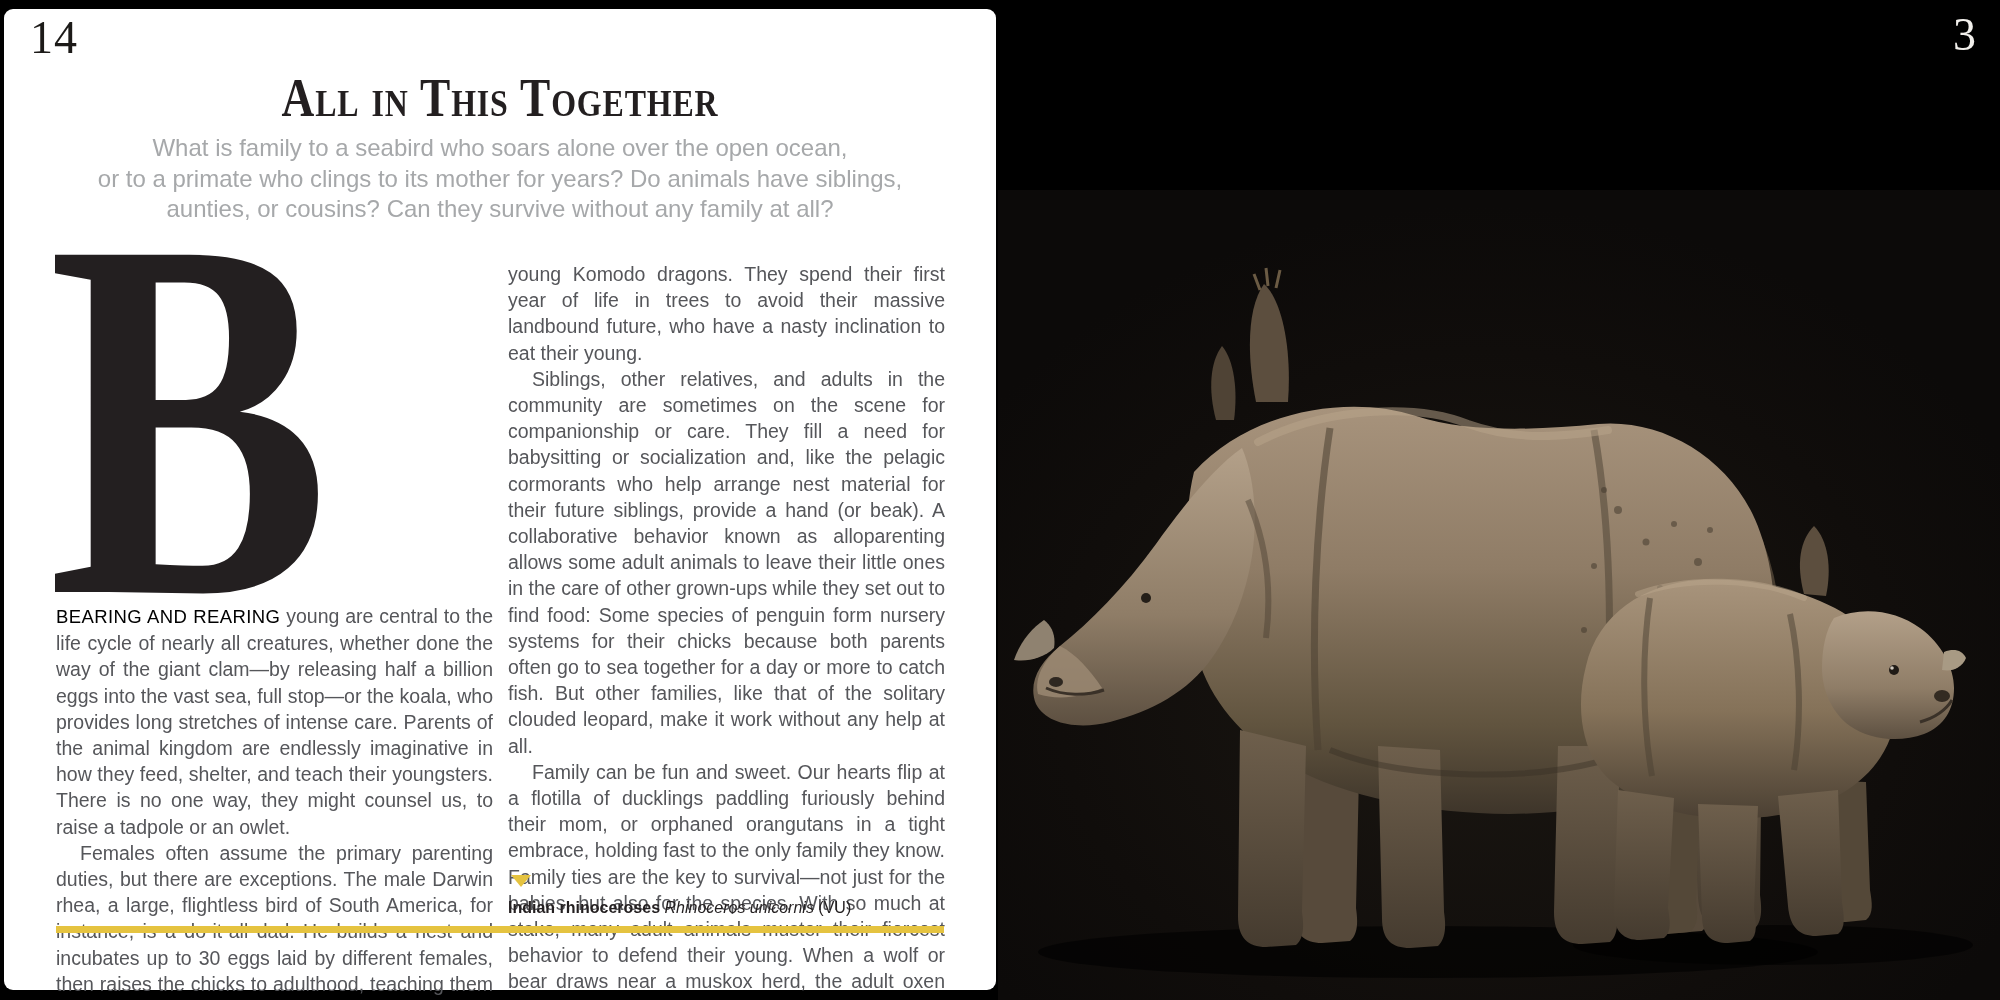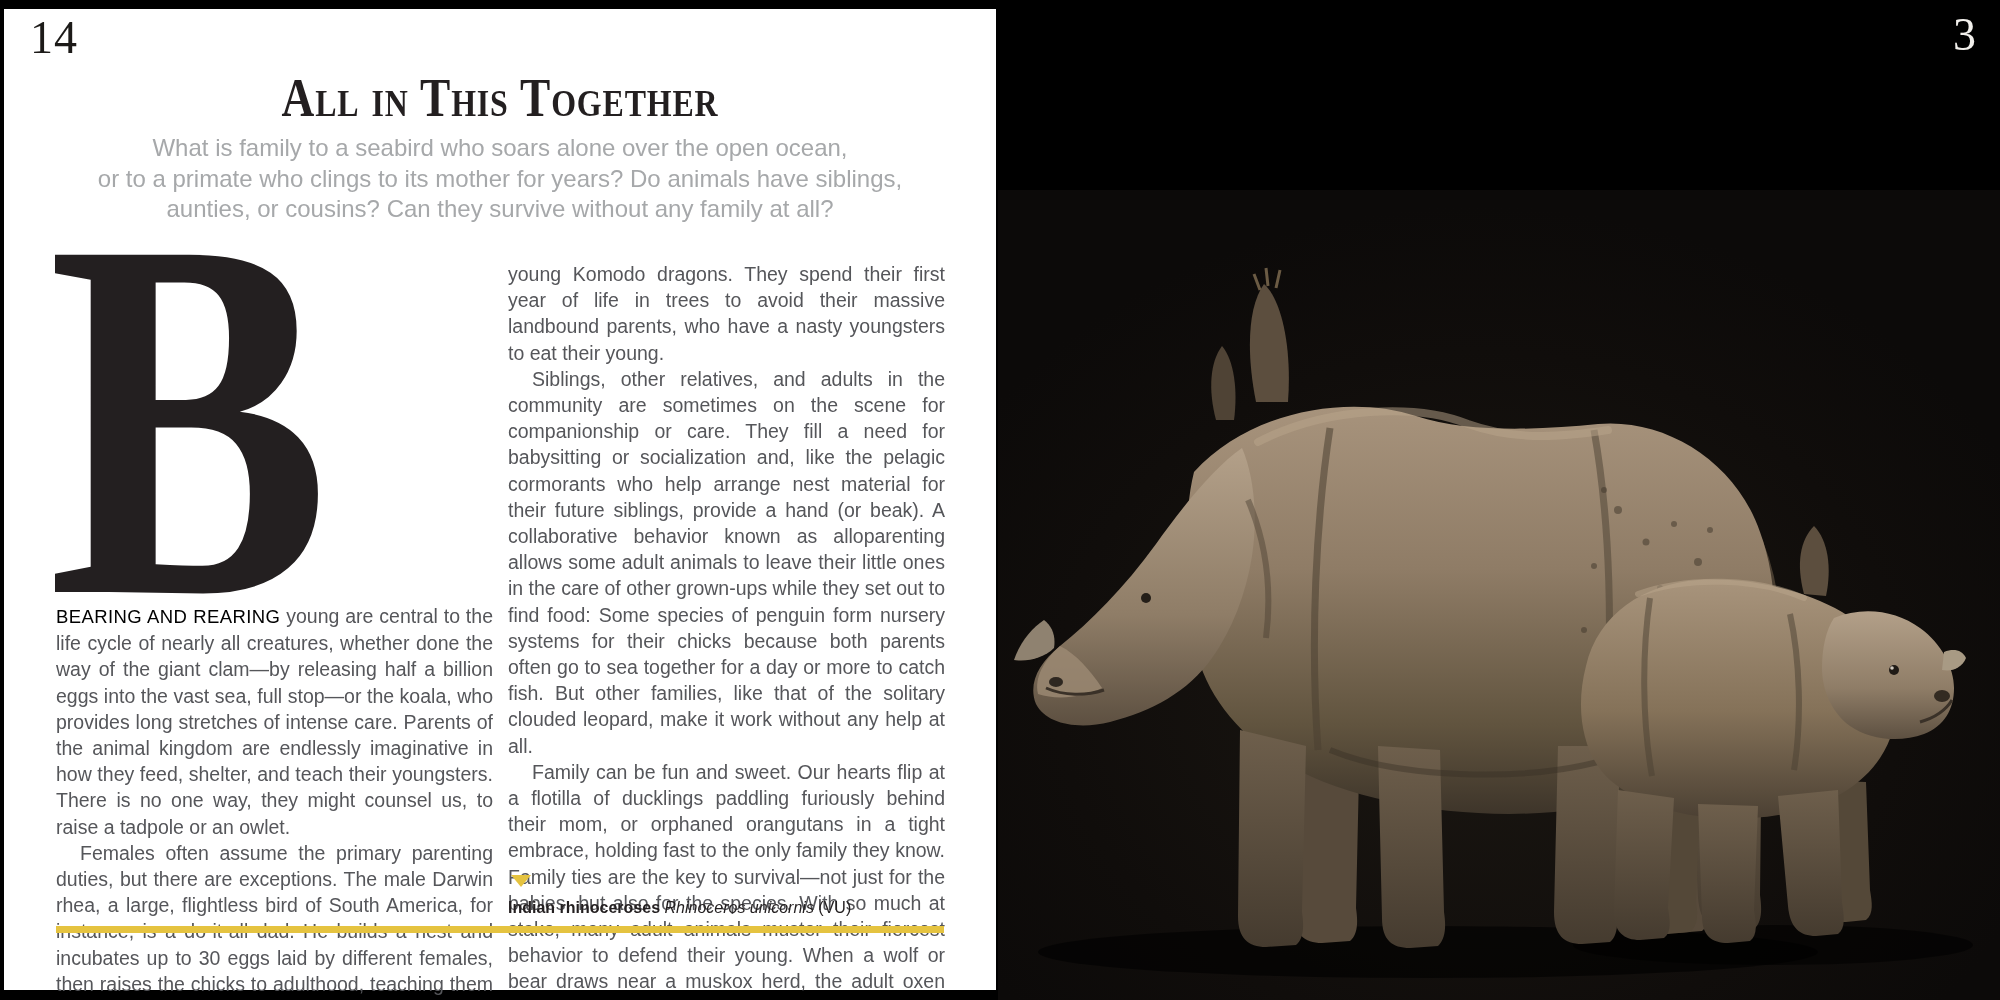--- a/index.html
+++ b/index.html
@@ -1,20 +1,20 @@
 <!DOCTYPE html>
 <html lang="en"><head>
 <meta charset="utf-8">
 <style>
   html,body{margin:0;padding:0;background:#000;}
   .spread{position:relative;width:2000px;height:1000px;background:#000;overflow:hidden;
           font-family:"Liberation Sans",sans-serif;}
 
   
-  .left-page{position:absolute;left:4px;top:9px;width:992px;height:981px;background:#ffffff;}
+  .left-page{position:absolute;left:4px;top:9px;width:992px;height:981px;background:#ffffff;border-radius:9px;}
   .pagenum-left{position:absolute;left:26px;top:2px;font:400 46px "Liberation Serif",serif;
                 color:#1c1a18;letter-spacing:1px;}
   .chapter-title{position:absolute;top:58px;left:0;width:100%;text-align:center;
                  font-family:"Liberation Serif",serif;font-weight:700;font-size:54px;
                  font-variant:small-caps;letter-spacing:1px;color:#231f20;
                  transform:scaleX(.84);transform-origin:50% 0;}
   .chapter-subtitle{position:absolute;top:124px;left:0;width:100%;text-align:center;
                     font-size:24px;line-height:30.5px;color:#a6a8aa;}
   .dropcap{position:absolute;left:44px;top:152px;font-family:"Liberation Serif",serif;
            font-weight:700;font-size:515px;line-height:1;color:#231f20;
@@ -58,21 +58,21 @@
     </div>
 
     <div class="dropcap">B</div>
 
     <div class="bodycol col1">
       <p><span class="lead-in">BEARING AND REARING</span><span> young are central to the life cycle of nearly all creatures, whether done the way of the giant clam—by releasing half a billion eggs into the vast sea, full stop—or the koala, who provides long stretches of intense care. Parents of the animal kingdom are endlessly imaginative in how they feed, shelter, and teach their youngsters. There is no one way, they might counsel us, to raise a tadpole or an owlet.</span></p>
       <p class="indent">Females often assume the primary parenting duties, but there are exceptions. The male Darwin rhea, a large, flightless bird of South America, for instance, is a do-it-all dad. He builds a nest and incubates up to 30 eggs laid by different females, then raises the chicks to adulthood, teaching them survival skills and protecting them from predators. At the other end of the caregiving spectrum are</p>
     </div>
 
     <div class="bodycol col2">
-      <p>young Komodo dragons. They spend their first year of life in trees to avoid their massive landbound parents, who have a nasty youngsters to eat their young.</p>
+      <p>young Komodo dragons. They spend their first year of life in trees to avoid their massive landbound future, who have a nasty inclination to eat their young.</p>
       <p class="indent">Siblings, other relatives, and adults in the community are sometimes on the scene for companionship or care. They fill a need for babysitting or socialization and, like the pelagic cormorants who help arrange nest material for their future siblings, provide a hand (or beak). A collaborative behavior known as alloparenting allows some adult animals to leave their little ones in the care of other grown-ups while they set out to find food: Some species of penguin form nursery systems for their chicks because both parents often go to sea together for a day or more to catch fish. But other families, like that of the solitary clouded leopard, make it work without any help at all.</p>
       <p class="indent">Family can be fun and sweet. Our hearts flip at a flotilla of ducklings paddling furiously behind their mom, or orphaned orangutans in a tight embrace, holding fast to the only family they know. Family ties are the key to survival—not just for the babies, but also for the species. With so much at stake, many adult animals muster their fiercest behavior to defend their young. When a wolf or bear draws near a muskox herd, the adult oxen turn head-on to show their sharp horns to the intruders. There on the Arctic tundra, they form a defensive circle around their babies, who huddle together inside the furry fortress, safe for another day.</p>
     </div>
 
     <div class="caption-arrow"></div>
 
     <div class="photo-caption">
       <span class="common">Indian rhinoceroses</span><span class="sci"> Rhinoceros unicornis </span><span>(VU)</span>
     </div>
 

